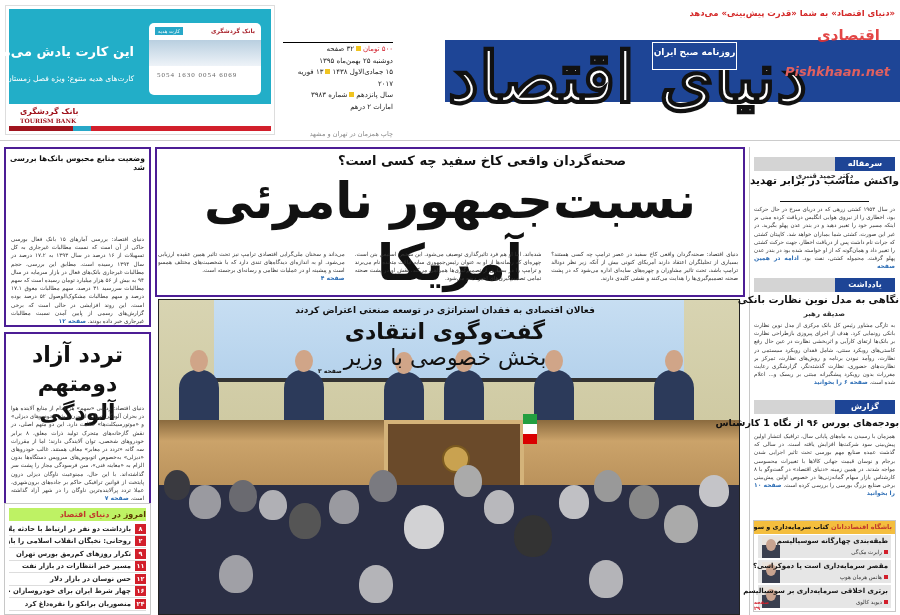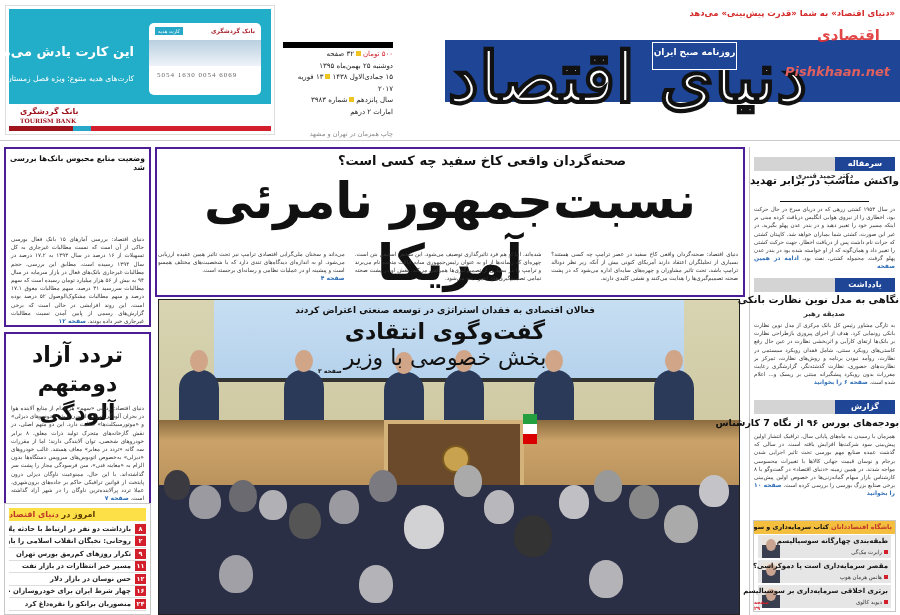--- a/index.html
+++ b/index.html
@@ -22,21 +22,21 @@
 #ad .bar{position:absolute;left:3px;right:3px;bottom:3px;height:5px;background:#a0141e}
 #ad .bar i{position:absolute;left:64px;width:18px;height:5px;background:#28a8c8}
 #ad .bar b{position:absolute;left:82px;right:0;height:5px;background:#d21f2b}
 
 #mh-band{left:445px;top:40px;width:455px;height:62px;background:#1e4596}
 #mh-logo{left:400px;top:20px;width:455px;height:115px;font-size:70px;font-weight:bold;color:#fff;-webkit-text-stroke:2px #111;direction:rtl;text-align:center;font-family:"DejaVu Serif",serif;line-height:115px}
 #mh-badge{left:652px;top:42px;width:85px;height:28px;border:1px solid #fff;background:#1e4596;color:#fff;font-size:9px;font-weight:bold;text-align:center;line-height:18px;direction:rtl}
 #mh-motto{left:615px;top:8px;width:280px;font-size:8.5px;font-weight:bold;color:#d42a2a;direction:rtl;text-align:right}
 #watermark{left:780px;top:26px;width:100px;font-size:15px;color:#e03232;direction:rtl;text-align:right;font-weight:bold;opacity:.9}
 #watermark2{left:760px;top:64px;width:130px;font-size:13px;color:#e06060;font-weight:bold;font-style:italic;text-align:right}
-#mh-info{left:283px;top:42px;width:110px;direction:rtl;text-align:right;font-size:7px;line-height:11.5px;color:#222;border-top:6px solid #000000;padding-top:1px}
+#mh-info{left:283px;top:42px;width:110px;direction:rtl;text-align:right;font-size:7px;line-height:11.5px;color:#222;border-top:1px solid #000000;padding-top:1px}
 #mh-info .red{color:#d21f2b}
 #mh-info .sq{display:inline-block;width:5px;height:5px;background:#f0c420;margin:0 2px}
 #mh-print{left:283px;top:130px;width:110px;font-size:6.5px;color:#888;direction:rtl;text-align:right}
 #hr-top{left:0;top:140px;width:900px;height:1px;background:#ccc}
 
 .col-border{border:2px solid #4c1d95}
 #lead{left:155px;top:147px;width:590px;height:150px}
 #lead-kicker{left:155px;top:153px;width:654px;font-size:13px;font-weight:bold;text-align:center;direction:rtl}
 #lead-title{left:155px;top:170px;width:590px;font-size:50px;font-weight:900;text-align:center;direction:rtl;letter-spacing:-2px;line-height:62px;font-family:"DejaVu Sans",sans-serif}
 #lead-body{left:158px;top:250px;width:580px;height:48px;display:flex;flex-direction:row-reverse;gap:10px}
@@ -60,21 +60,21 @@
 
 #lc1{left:4px;top:147px;width:147px;height:180px}
 #lc1 .k{position:absolute;left:0;right:4px;top:5px;font-size:7.5px;font-weight:bold;text-align:right;direction:rtl}
 #lc1 .t{position:absolute;left:0;right:4px;top:14px;font-size:22px;font-weight:900;text-align:center;direction:rtl;line-height:30px}
 #lc1 .b, #lc2 .b{position:absolute;left:5px;right:5px;font-size:5.6px;line-height:8.2px;direction:rtl;text-align:justify;color:#333}
 #lc1 .b{top:86px;height:90px}
 #lc2{left:4px;top:332px;width:147px;height:196px}
 #lc2 .t{position:absolute;left:0;right:0;top:6px;font-size:22px;font-weight:900;text-align:center;direction:rtl;line-height:29px}
 #lc2 .b{top:70px;height:95px}
 #today{left:4px;top:503px;width:147px;height:112px;background:#fff;border:1px solid #c8c8c8}
-#today .hd{background:#fde047;margin:4px 4px 2px;height:13px;text-align:left;font-size:8px;font-weight:bold;color:#5a3a00;direction:rtl;line-height:13px}
+#today .hd{background:#bef264;margin:4px 4px 2px;height:13px;text-align:right;font-size:8px;font-weight:bold;color:#5a3a00;direction:rtl;line-height:13px}
 #today .hd span{color:#c0392b}
 #today ul{list-style:none;margin:0 4px}
 #today li{display:flex;flex-direction:row-reverse;align-items:center;gap:4px;height:12.5px;border-bottom:1px solid #ddd}
 #today li .n{width:11px;height:10px;background:#d21f2b;color:#fff;font-size:6.5px;font-weight:bold;text-align:center;line-height:10px;flex:none}
 #today li .l{font-size:6.8px;direction:rtl;text-align:right;flex:1;white-space:nowrap;overflow:hidden;font-weight:bold;color:#222}
 
 .rhead{position:absolute;height:14px;background:#d4d4d4}
 .rhead .lab{position:absolute;right:0;top:0;width:60px;height:14px;background:#1e4596;color:#fff;font-size:8px;font-weight:bold;text-align:center;line-height:14px;direction:rtl}
 #rc{left:749px;top:147px;width:150px;height:468px;border-left:1px solid #c8c8c8}
 .rtitle{position:absolute;left:0;right:0;font-weight:bold;text-align:center;direction:rtl;white-space:nowrap}
@@ -240,21 +240,21 @@
   <div class="rhead" style="left:4px;right:4px;top:131px">
       <div class="lab">یادداشت</div>
     </div>
   <div class="rtitle" style="top:147px;font-size:10px">نگاهی به مدل نوین نظارت بانکی</div>
   <div class="rauthor" style="top:163px">صدیقه رهبر</div>
   <div class="rbody" style="top:174px;height:72px"><span>به تازگی مشاور رئیس کل بانک مرکزی از مدل نوین نظارت بانکی رونمایی کرد. هدف از اجرای پیروزی بازطراحی نظارت بر بانک‌ها ارتقای کارآیی و اثربخشی نظارت در عین حال رفع کاستی‌های رویکرد سنتی، شامل فقدان رویکرد سیستمی در نظارت، روآمد نبودن برنامه و روش‌های نظارت، تمرکز بر نظارت‌های حضوری، نظارت گذشته‌نگر، گزارشگری رعایت مقررات بدون رویکرد پیشگیرانه مبتنی بر ریسک و... اعلام شده است.</span> <span class="pg">صفحه ۶ را بخوانید</span></div>
 
   <div class="rhead" style="left:4px;right:4px;top:253px">
       <div class="lab">گزارش</div>
     </div>
-  <div class="rtitle" style="top:270px;font-size:9.5px">بودجه‌های بورس ۹۶ از نگاه 7 کارشناس</div>
+  <div class="rtitle" style="top:270px;font-size:9.5px">بودجه‌های بورس ۹۶ از نگاه 1 کارشناس</div>
   <div class="rbody" style="top:285px;height:84px"><span>همزمان با رسیدن به ماه‌های پایانی سال، ترافیک انتشار اولین پیش‌بینی سود شرکت‌ها افزایش یافته است. در سالی که گذشت عمده صنایع مهم بورسی تحت تاثیر اجرایی شدن برجام و نوسان قیمت جهانی کالاها با تغییرات محسوسی مواجه شدند. در همین زمینه «دنیای اقتصاد» در گفت‌وگو با ۸ کارشناس بازار سهام گمانه‌زنی‌ها در خصوص اولین پیش‌بینی برخی صنایع بزرگ بورسی را بررسی کرده است.</span> <span class="pg">صفحه ۱۰ را بخوانید</span></div>
 </div>
 
 <div id="books" class="abs">
   <div class="hd"><span>باشگاه اقتصاددانان</span> <b>کتاب سرمایه‌داری و سوسیالیسم در</b></div>
   <div class="book">
     <div class="face"></div>
     <div class="bt">طبقه‌بندی چهارگانه سوسیالیسم</div>
     <div class="au">رابرت مک‌گی</div>
   </div>

